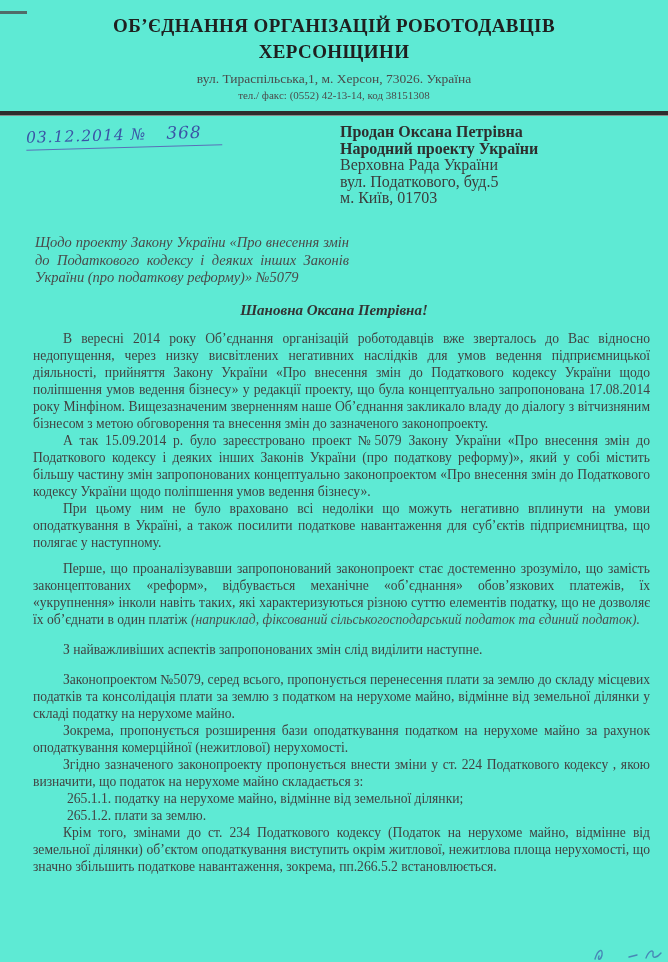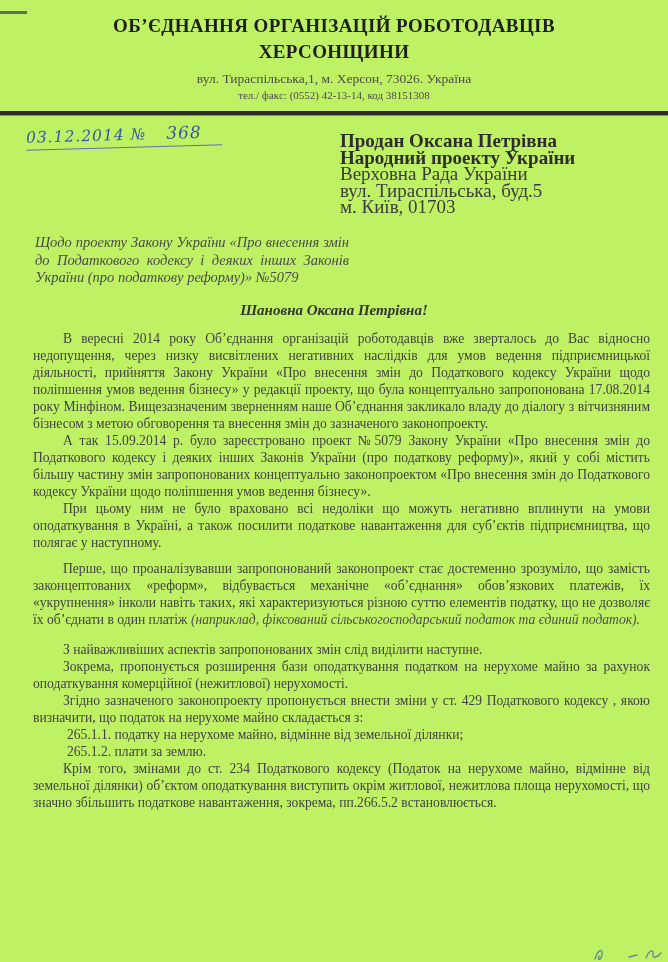--- a/index.html
+++ b/index.html
@@ -1,39 +1,39 @@
 <!DOCTYPE html>
 <html lang="uk"><head>
 <meta charset="utf-8">
 <style>
   html,body{margin:0;padding:0;background:#e9e9e9;}
   .page{
     position:relative;width:668px;height:962px;margin:0 auto;
-    background:#bef264;overflow:hidden;
+    background:#5eead4;overflow:hidden;
     font-family:"Liberation Serif", serif;color:#424242;
   }
   
   .artifact{position:absolute;left:0;top:11px;width:27px;height:3px;background:#4c4c4c;opacity:.8;}
   
   .letterhead{padding-top:13px;text-align:center;}
   .org-line{font-weight:bold;font-size:19px;line-height:26px;color:#1f1f1f;letter-spacing:.4px;}
   .lh-addr{font-size:13.5px;line-height:17px;color:#4b4b4b;margin-top:5px;}
   .lh-phone{font-size:11px;line-height:17px;color:#4b4b4b;}
   .rule{margin-top:7px;height:4px;background:#2d2d2d;border-bottom:1px solid #8a8a8a;}
   
   .refrow{position:relative;height:98px;}
   .handwriting{
     position:absolute;left:26px;top:8px;width:196px;
     font-family:"DejaVu Serif", serif;font-style:italic;
     font-size:15.5px;color:#3b53a6;
     border-bottom:1.5px solid #5a6fb8;
     transform:rotate(-1.6deg);padding-bottom:3px;letter-spacing:1px;white-space:nowrap;
   }
   .handwriting .num{margin-left:14px;font-size:17px;}
-  .recipient{position:absolute;left:340px;top:17px;font-size:19px;line-height:16.5px;color:#3c3c3c;}
+  .recipient{position:absolute;left:340px;top:8px;font-size:16px;line-height:16.5px;color:#3c3c3c;}
   .recipient .b{font-weight:bold;color:#2e2e2e;}
   
   .subject{
     margin:20px 0 0 35px;width:314px;
     font-style:italic;font-size:14.5px;line-height:17.5px;
     text-align:justify;color:#4a4a4a;
   }
   
   .salutation{margin-top:15px;text-align:center;font-weight:bold;font-style:italic;font-size:15px;color:#333;}
   
@@ -65,37 +65,38 @@
   <div class="refrow">
     <div class="handwriting">
       <span>03.12.2014</span>
       <span>№</span>
       <span class="num">368</span>
     </div>
     <div class="recipient">
       <div class="b">Продан Оксана Петрівна</div>
       <div class="b">Народний проекту України</div>
       <div>Верховна Рада України</div>
-      <div>вул. Тираспільська, буд.5</div>
+      <div>вул. Податкового, буд.5</div>
       <div>м. Київ, 01703</div>
     </div>
   </div>
 
   <div class="subject">Щодо проекту Закону України «Про внесення змін до Податкового кодексу і деяких інших Законів України (про податкову реформу)» №5079</div>
 
   <div class="salutation">Шановна Оксана Петрівна!</div>
 
   <div class="bodytext">
     <p>В вересні 2014 року Об’єднання організацій роботодавців вже зверталось до Вас відносно недопущення, через низку висвітлених негативних наслідків для умов ведення підприємницької діяльності, прийняття Закону України «Про внесення змін до Податкового кодексу України щодо поліпшення умов ведення бізнесу» у редакції проекту, що була концептуально запропонована 17.08.2014 року Мінфіном. Вищезазначеним зверненням наше Об’єднання закликало владу до діалогу з вітчизняним бізнесом з метою обговорення та внесення змін до зазначеного законопроекту.</p>
     <p>А так 15.09.2014 р. було зареєстровано проект №5079 Закону України «Про внесення змін до Податкового кодексу і деяких інших Законів України (про податкову реформу)», який у собі містить більшу частину змін запропонованих концептуально законопроектом «Про внесення змін до Податкового кодексу України щодо поліпшення умов ведення бізнесу».</p>
     <p>При цьому ним не було враховано всі недоліки що можуть негативно вплинути на умови оподаткування в Україні, а також посилити податкове навантаження для суб’єктів підприємництва, що полягає у наступному.</p>
     <p class="gap"><span>Перше, що проаналізувавши запропонований законопроект стає достеменно зрозуміло, що замість законцептованих «реформ», відбувається механічне «об’єднання» обов’язкових платежів, їх «укрупнення» інколи навіть таких, які характеризуються різною суттю елементів податку, що не дозволяє їх об’єднати в один платіж </span><i>(наприклад, фіксований сільськогосподарський податок та єдиний податок).</i></p>
     <p class="gap-lg">З найважливіших аспектів запропонованих змін слід виділити наступне.</p>
+    <p class="gap-lg">Законопроектом №5079, серед всього, пропонується перенесення плати за землю до складу місцевих податків та консолідація плати за землю з податком на нерухоме майно, відмінне від земельної ділянки у складі податку на нерухоме майно.</p>
     <p>Зокрема, пропонується розширення бази оподаткування податком на нерухоме майно за рахунок оподаткування комерційної (нежитлової) нерухомості.</p>
-    <p>Згідно зазначеного законопроекту пропонується внести зміни у ст. 429 Податкового кодексу , якою визначити, що податок на нерухоме майно складається з:</p>
+    <p>Згідно зазначеного законопроекту пропонується внести зміни у ст. 224 Податкового кодексу , якою визначити, що податок на нерухоме майно складається з:</p>
     <p class="listline">265.1.1. податку на нерухоме майно, відмінне від земельної ділянки;</p>
     <p class="listline">265.1.2. плати за землю.</p>
     <p>Крім того, змінами до ст. 234 Податкового кодексу (Податок на нерухоме майно, відмінне від земельної ділянки) об’єктом оподаткування виступить окрім житлової, нежитлова площа нерухомості, що значно збільшить податкове навантаження, зокрема,  пп.266.5.2 встановлюється.</p>
   </div>
 
   <svg class="squiggle" width="74" height="16" viewBox="0 0 74 16">
     <path d="M4 13 C 7 3, 12 2, 11 9 C 10 14, 6 15, 8 10 M 38 11 L 46 9 M 55 12 C 58 4, 63 3, 62 8 C 61 13, 66 12, 70 7" stroke="#3b53a6" stroke-width="1.4" fill="none" stroke-linecap="round" opacity="0.8"></path>
   </svg>
 
 </div>

